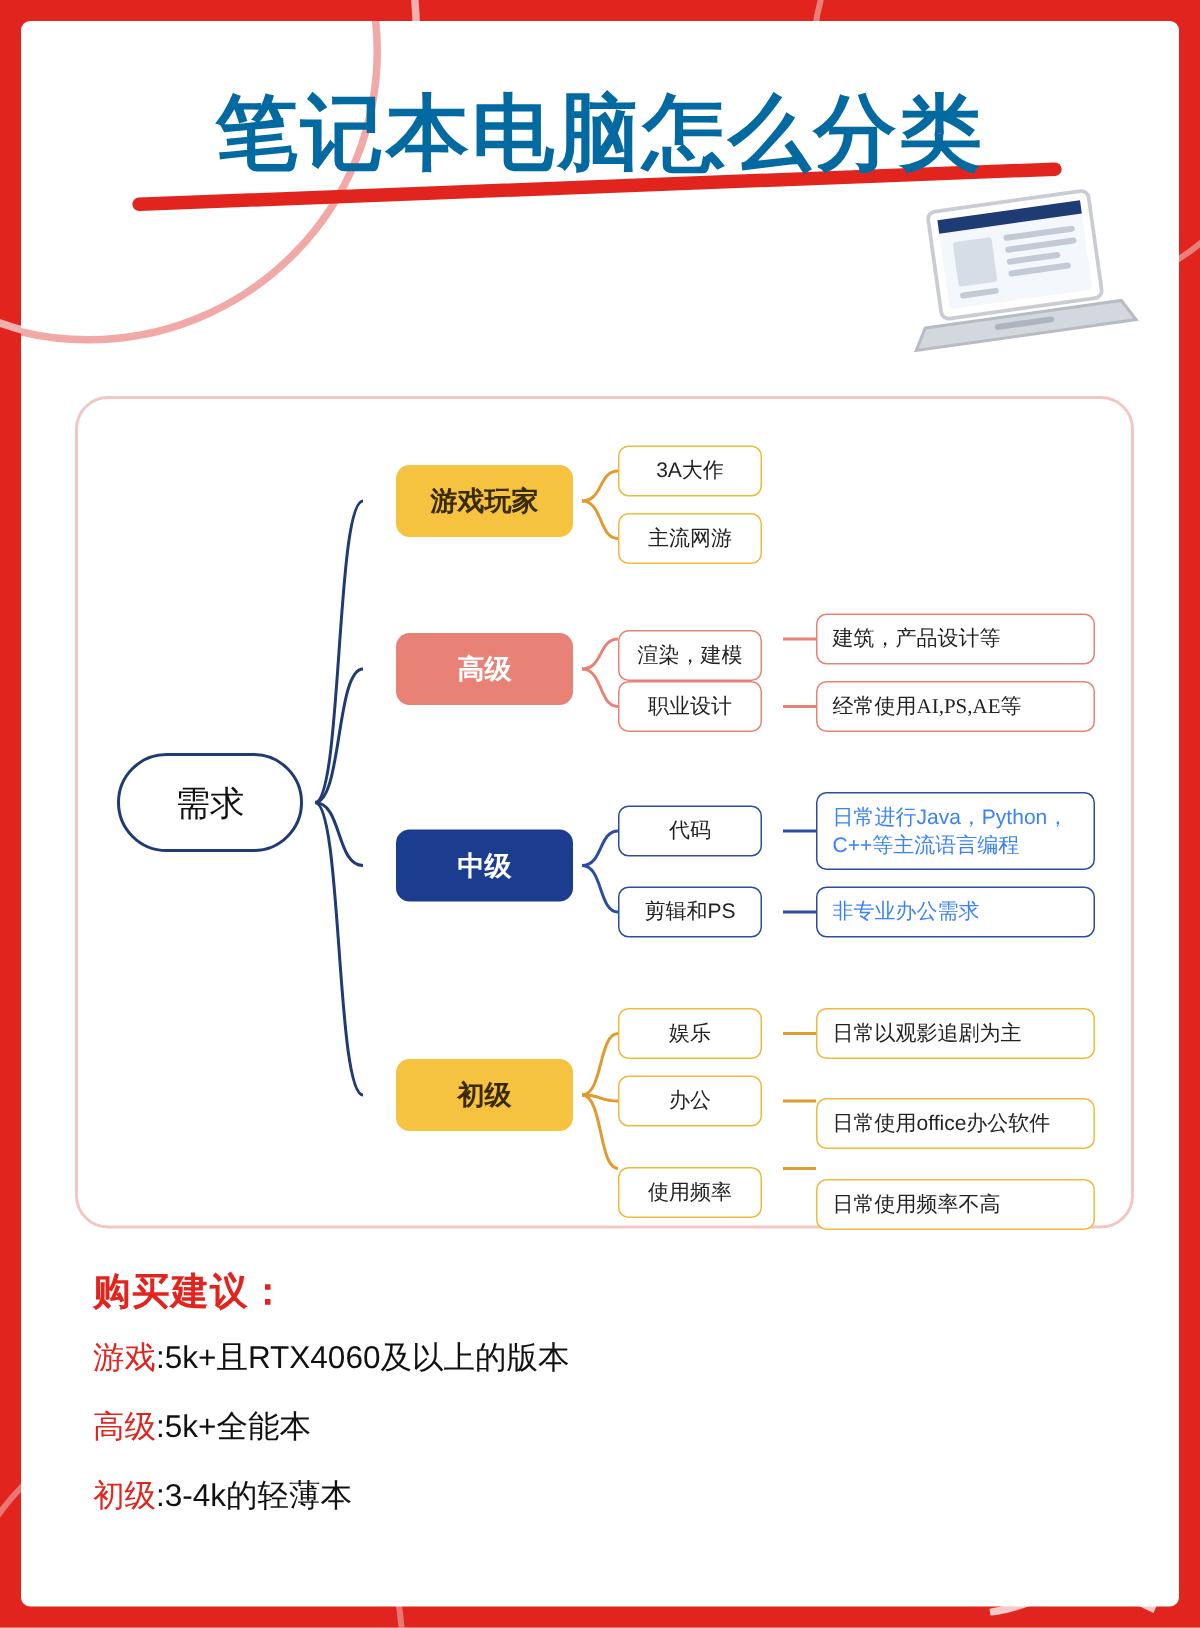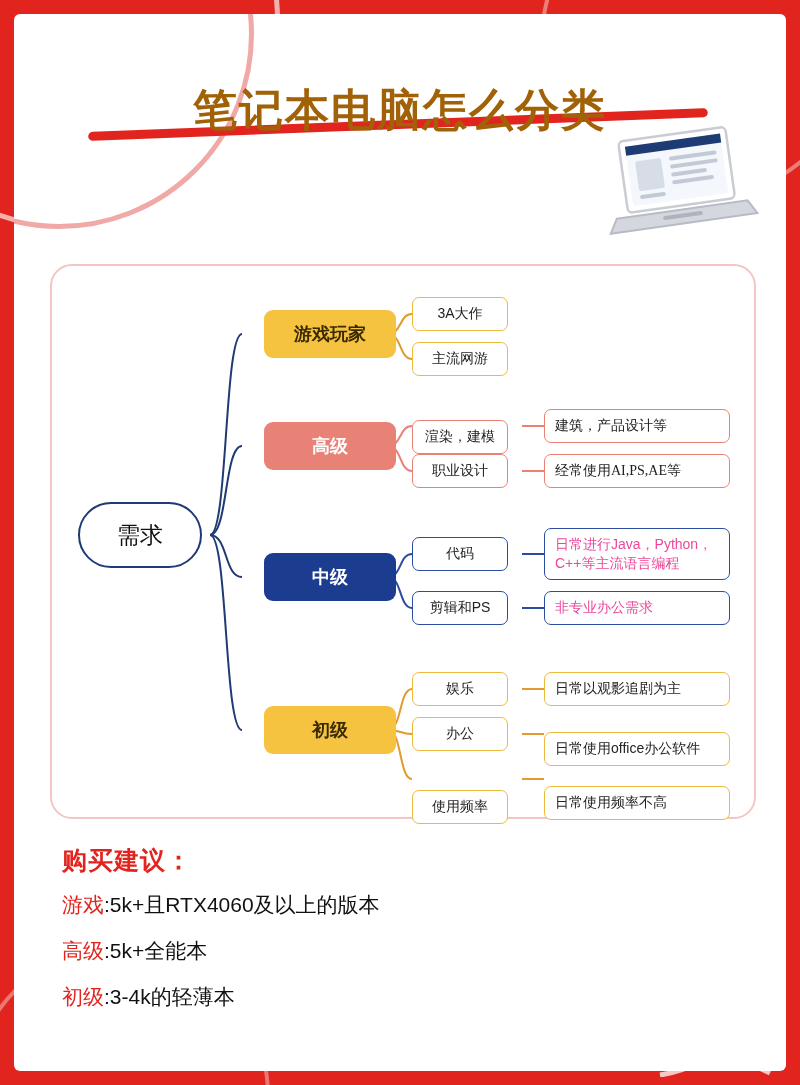--- a/index.html
+++ b/index.html
@@ -88,27 +88,26 @@
   .title-wrap {
     position: absolute;
     left: 0;
     top: 38px;
     width: 772px;
     text-align: center;
   }
   .title {
     display: inline-block;
     position: relative;
-    font-size: 44px;
+    font-size: 55px;
     font-weight: bold;
     letter-spacing: 2px;
-    color: #a16207;
+    color: #0369a1;
     font-family: "DejaVu Sans", "Liberation Sans", sans-serif;
     z-index: 3;
-    margin-top: 29px;
   }
   .title-underline {
     position: absolute;
     left: 74px;
     top: 106px;
     width: 620px;
     height: 9px;
     background: #e1251e;
     border-radius: 5px;
     transform: rotate(-2.2deg);
@@ -153,21 +152,21 @@
     left: 26px;
     top: 236px;
     width: 124px;
     height: 66px;
     border: 2px solid #1f3b73;
     border-radius: 33px;
     font-size: 23px;
     color: #111;
   }
   .cat {
-    width: 132px;
+    width: 118px;
     height: 48px;
     border-radius: 9px;
     font-size: 18px;
     font-weight: bold;
   }
   .cat-game { left: 212px; top: 44px; background: #f6c340; color: #3a2a00; }
   .cat-high { left: 212px; top: 156px; background: #e98276; color: #ffffff; }
   .cat-mid  { left: 212px; top: 287px; background: #1c3d8f; color: #ffffff; }
   .cat-low  { left: 212px; top: 440px; background: #f6c340; color: #3a2a00; }
 
@@ -185,21 +184,21 @@
   .lvl3 {
     height: 34px;
     border-radius: 7px;
     font-size: 14px;
     background: #fff;
     padding: 0 10px;
     justify-content: flex-start;
   }
   .lvl3.y { border: 1.6px solid #edbb3b; color: #222; }
   .lvl3.r { border: 1.6px solid #e98276; color: #222; }
-  .lvl3.b { border: 1.6px solid #2b4da0; color: #ec4899; }
+  .lvl3.b { border: 1.6px solid #2b4da0; color: #3b82f6; }
   .lvl3.two-line {
     height: 52px;
     white-space: normal;
     line-height: 1.35;
     padding-top: 0;
     align-items: center;
   }
 
   
   .advice {
@@ -304,21 +303,21 @@
 
       <div class="node cat cat-mid">中级</div>
       <div class="node lvl2 b" style="left:360px; top:271px;">代码</div>
       <div class="node lvl2 b" style="left:360px; top:325px;">剪辑和PS</div>
       <div class="node lvl3 b two-line" style="left:492px; top:262px; width:186px;">日常进行Java，Python，C++等主流语言编程</div>
       <div class="node lvl3 b" style="left:492px; top:325px; width:186px;">非专业办公需求</div>
 
       <div class="node cat cat-low">初级</div>
       <div class="node lvl2 y" style="left:360px; top:406px;">娱乐</div>
       <div class="node lvl2 y" style="left:360px; top:451px;">办公</div>
-      <div class="node lvl2 y" style="left:360px; top:524px;">使用频率</div>
+      <div class="node lvl2 y" style="left:360px; top:512px;">使用频率</div>
       <div class="node lvl3 y" style="left:492px; top:406px; width:186px;">日常以观影追剧为主</div>
       <div class="node lvl3 y" style="left:492px; top:466px; width:186px;">日常使用office办公软件</div>
       <div class="node lvl3 y" style="left:492px; top:496px; width:186px;margin-top:24px;">日常使用频率不高</div>
     </div>
 
     <div class="advice">
       <div class="advice-title">购买建议：</div>
       <div class="advice-row">
         <span class="advice-key">游戏</span><span>:5k+且RTX4060及以上的版本</span>
       </div>

